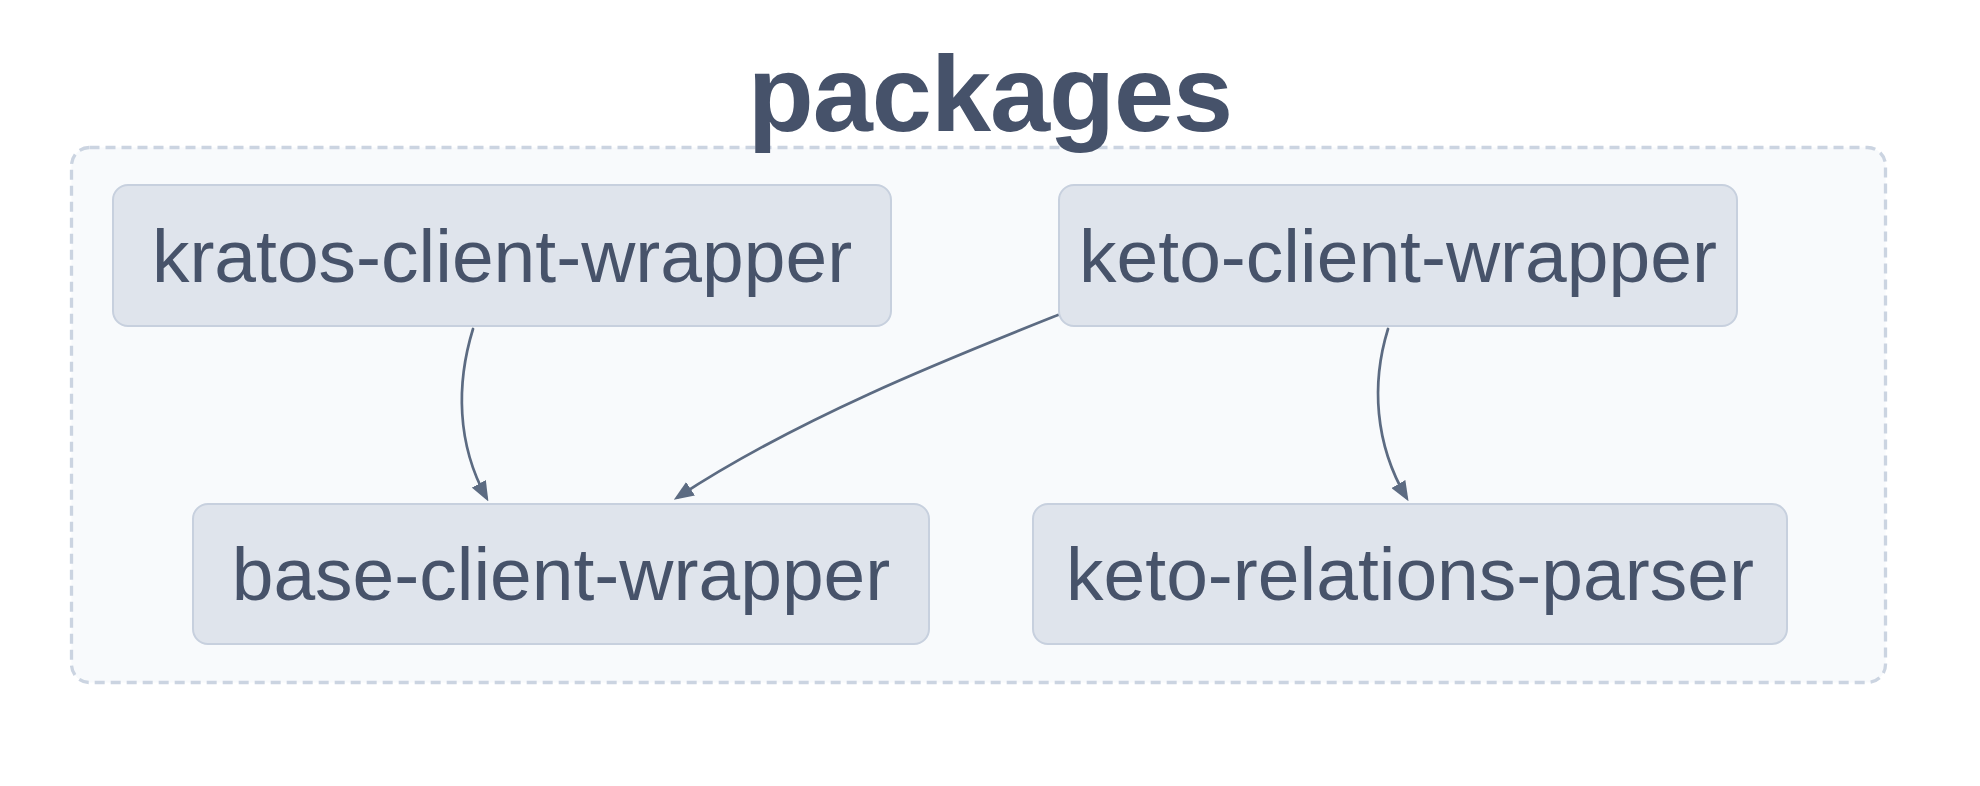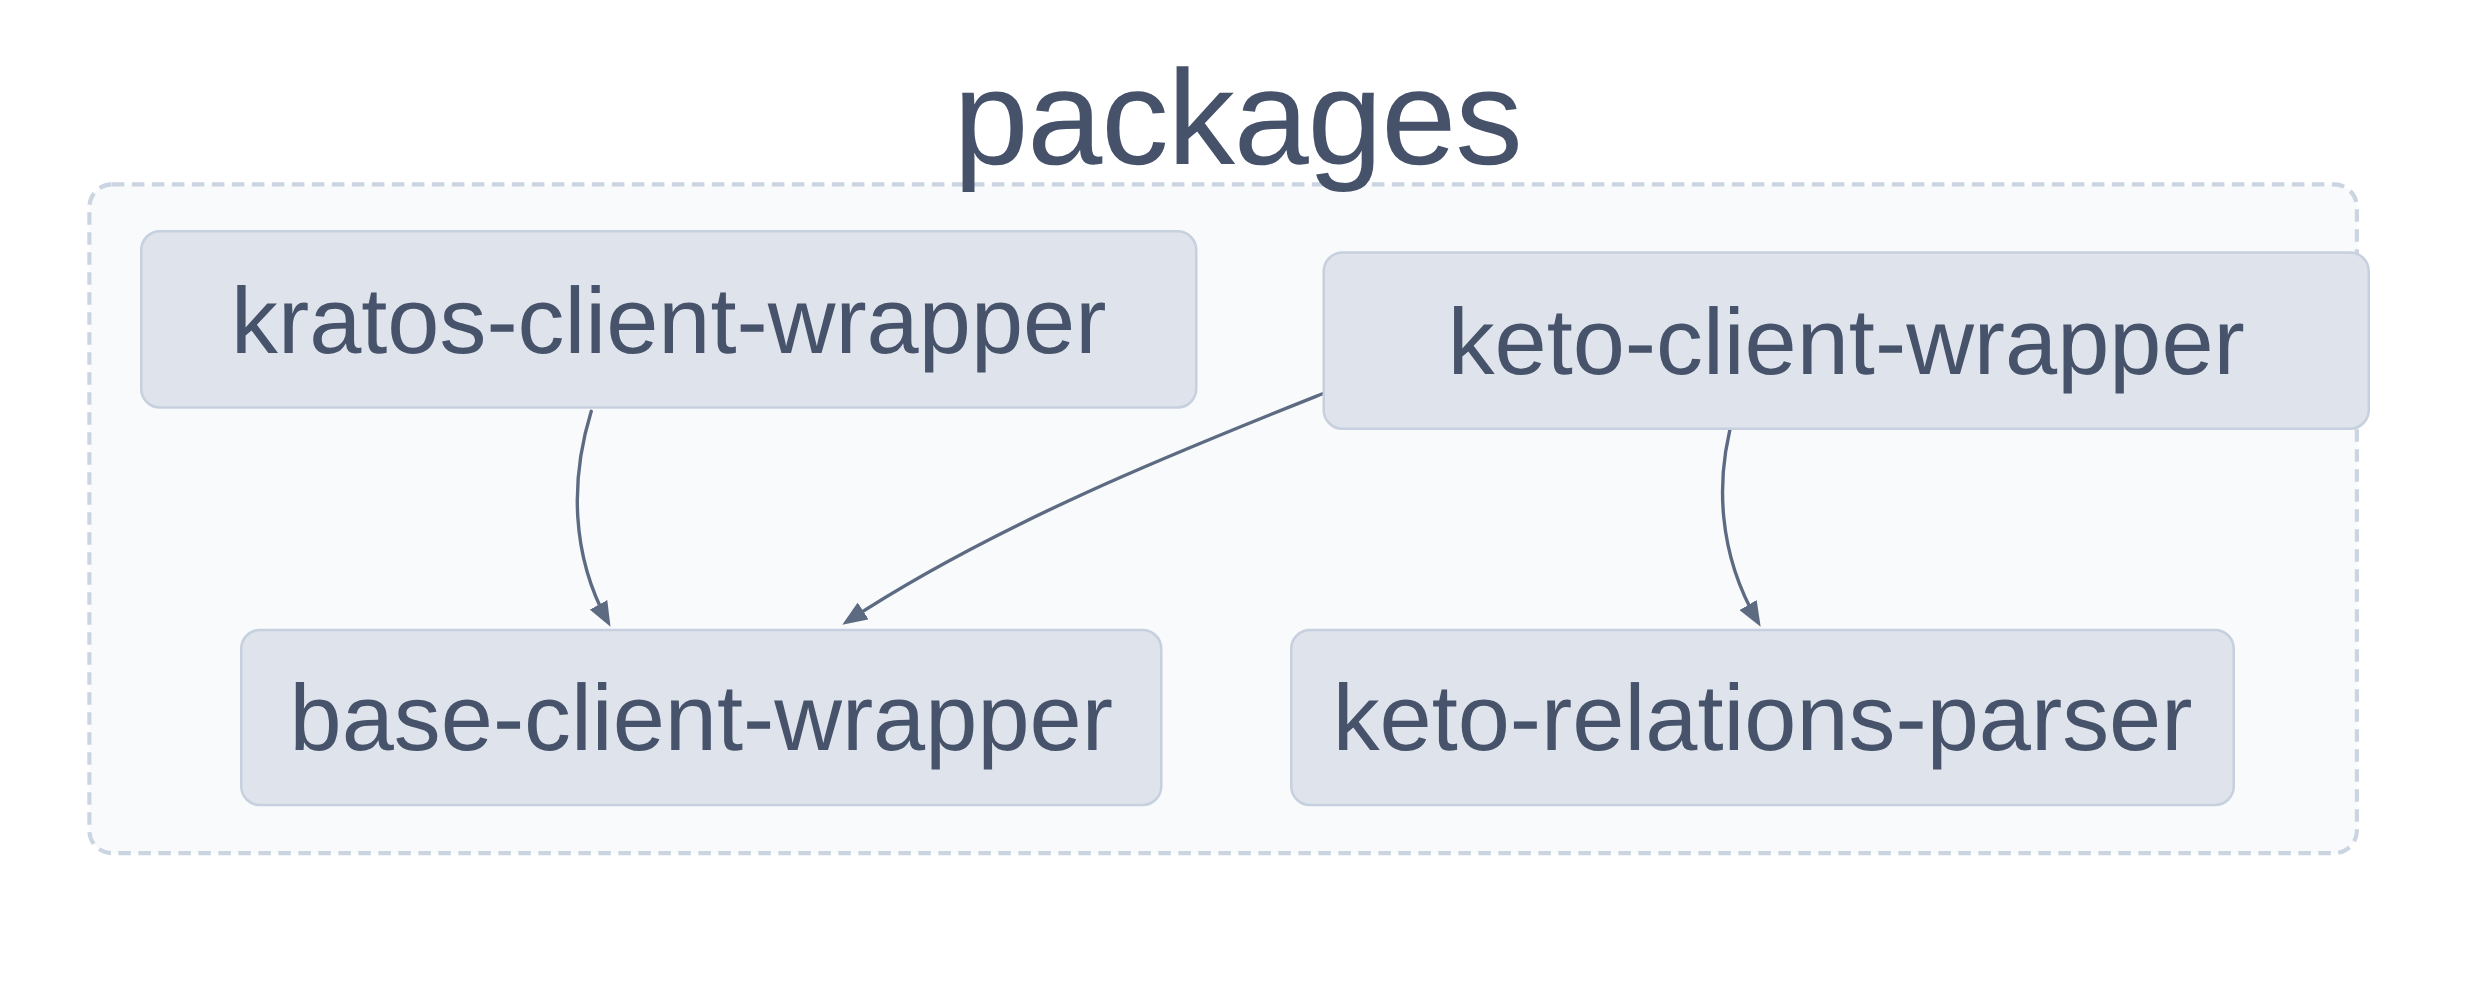--- a/index.html
+++ b/index.html
@@ -16,21 +16,21 @@
   body{
     width:1980px;height:786px;
     background:var(--page-background);
     font-family:"Liberation Sans", sans-serif;
     overflow:hidden;
   }
   .canvas{position:relative;width:1980px;height:786px;}
   .diagram-title{
     position:absolute;left:0;right:0;top:40px;
     text-align:center;
-    font-size:108px;line-height:1;font-weight:400;letter-spacing:-1px;
+    font-size:108px;line-height:1;font-weight:700;letter-spacing:-1px;
     color:var(--title-text);
     z-index:3;
   }
   .layer{position:absolute;left:0;top:0;width:1980px;height:786px;z-index:1;}
   .cluster{
     fill:var(--cluster-fill);
     stroke:var(--cluster-border);
     stroke-width:3.3;
     stroke-dasharray:10 6;
   }
@@ -45,22 +45,22 @@
     position:absolute;z-index:2;
     display:flex;align-items:center;justify-content:center;
     background:var(--node-fill);
     border:2.5px solid var(--node-border);
     border-radius:16px;
     color:var(--node-text);
     font-size:75px;
     white-space:nowrap;
     box-sizing:border-box;
   }
-  .node-kratos{left:112px;top:184px;width:846px;height:143px;}
-  .node-keto-client{left:1058px;top:201px;width:838px;height:143px;}
+  .node-kratos{left:112px;top:184px;width:780px;height:143px;}
+  .node-keto-client{left:1058px;top:184px;width:680px;height:143px;}
   .node-base{left:192px;top:503px;width:738px;height:142px;}
   .node-keto-relations{left:1032px;top:503px;width:756px;height:142px;}
 </style>
 </head>
 <body>
 
 <div class="canvas">
 
   <div class="diagram-title">packages</div>
 

